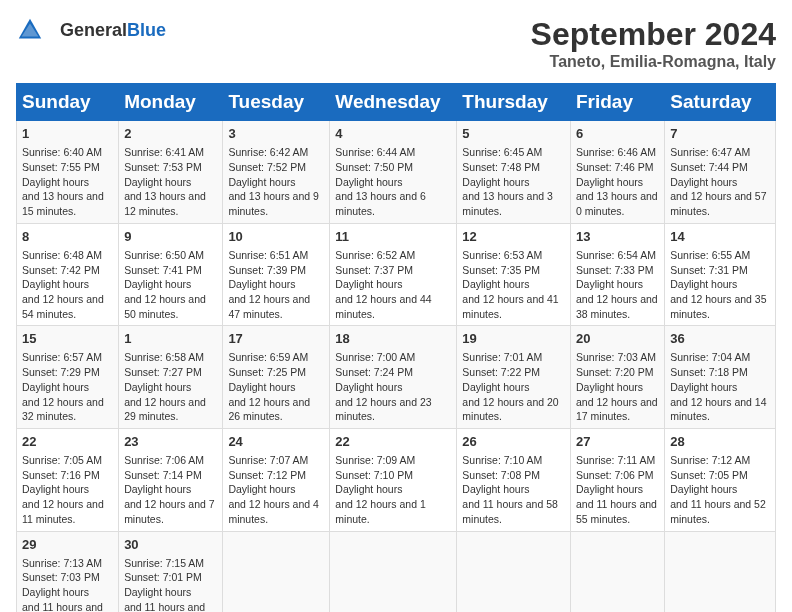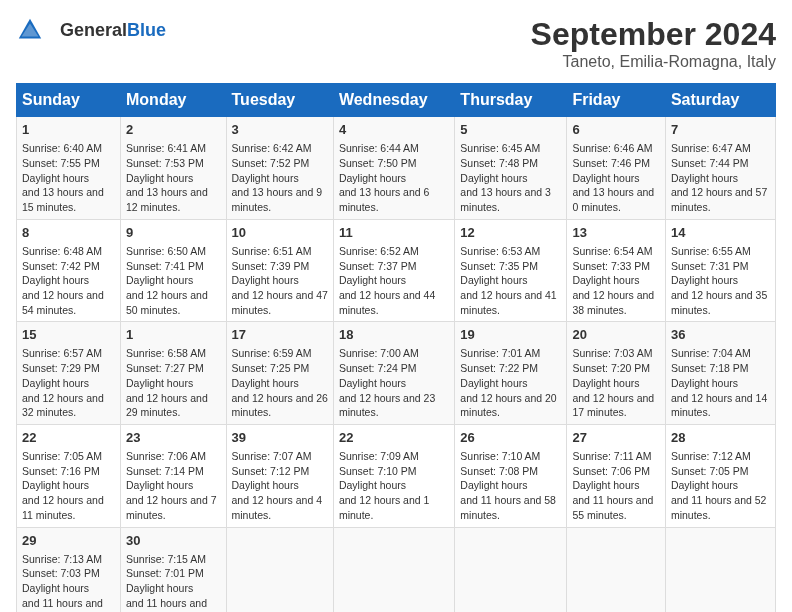--- a/index.html
+++ b/index.html
@@ -39,36 +39,36 @@
       text-align: right;
     }
     .title-area h1 {
       font-size: 32px;
       font-weight: bold;
       color: #333;
       margin-left: 38px;
     }
     .title-area h2 {
       font-size: 16px;
-      font-weight: normal;
+      font-weight: bold;
       color: #555;
     }
     table {
       width: 100%;
       border-collapse: collapse;
       font-size: 11px;
     }
     thead tr {
       background-color: #1a6bbf;
       color: #fff;
     }
     thead th {
       padding: 7px 5px;
       text-align: left;
-      font-size: 16px;
+      font-size: 19px;
       font-weight: bold;
       border: 1px solid #1a6bbf;
     }
     tbody tr {
       border-bottom: 1px solid #ddd;
     }
     tbody td {
       padding: 4px 5px;
       vertical-align: top;
       border: 1px solid #ddd;
@@ -221,21 +221,21 @@
       <tr>
         <td>
           <span class="day-num">22</span>
           <div class="cell-content">Sunrise: 7:05 AM<br>Sunset: 7:16 PM<br>Daylight hours<br>and 12 hours and 11 minutes.</div>
         </td>
         <td>
           <span class="day-num">23</span>
           <div class="cell-content">Sunrise: 7:06 AM<br>Sunset: 7:14 PM<br>Daylight hours<br>and 12 hours and 7 minutes.</div>
         </td>
         <td>
-          <span class="day-num">39</span>
+          <span class="day-num">24</span>
           <div class="cell-content">Sunrise: 7:07 AM<br>Sunset: 7:12 PM<br>Daylight hours<br>and 12 hours and 4 minutes.</div>
         </td>
         <td>
           <span class="day-num">22</span>
           <div class="cell-content">Sunrise: 7:09 AM<br>Sunset: 7:10 PM<br>Daylight hours<br>and 12 hours and 1 minute.</div>
         </td>
         <td>
           <span class="day-num">26</span>
           <div class="cell-content">Sunrise: 7:10 AM<br>Sunset: 7:08 PM<br>Daylight hours<br>and 11 hours and 58 minutes.</div>
         </td>

